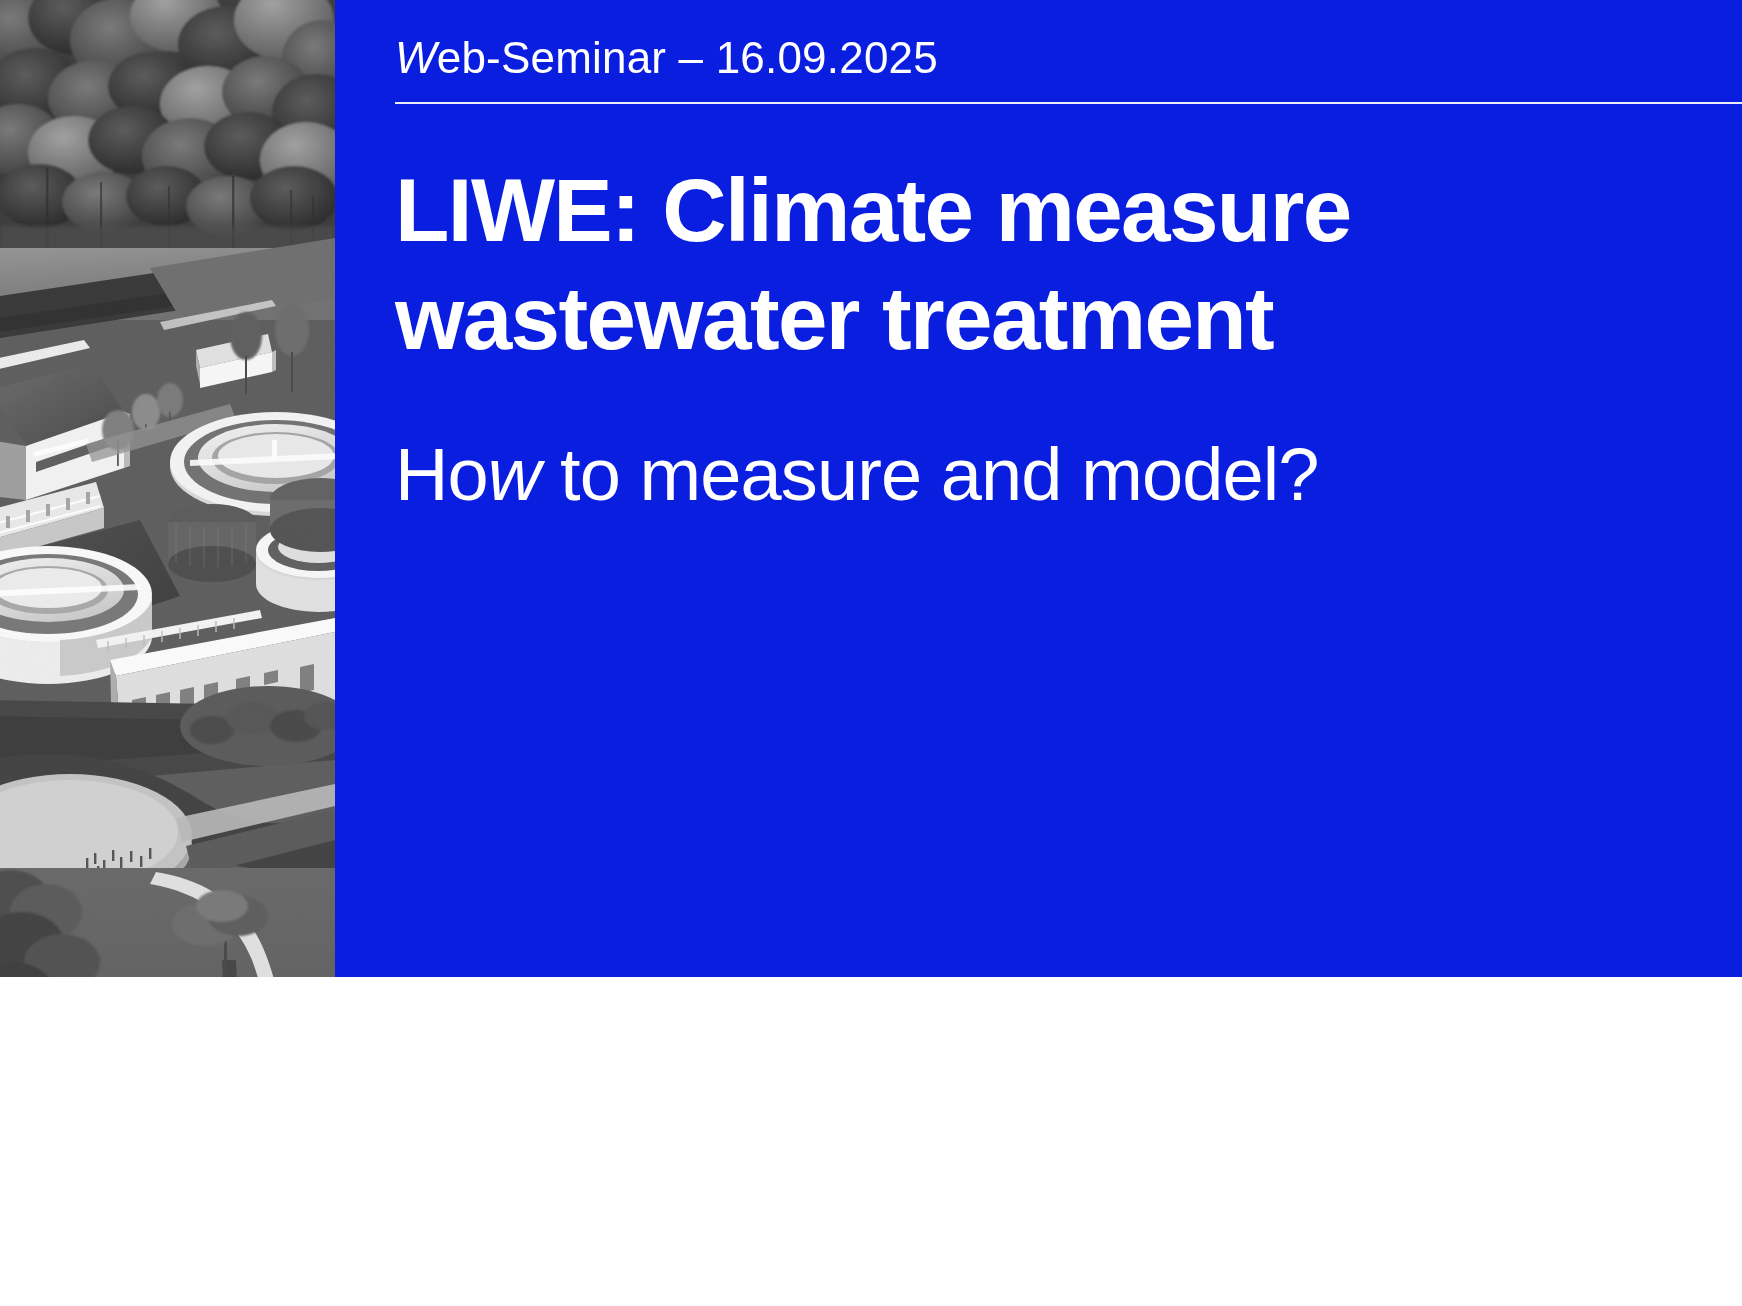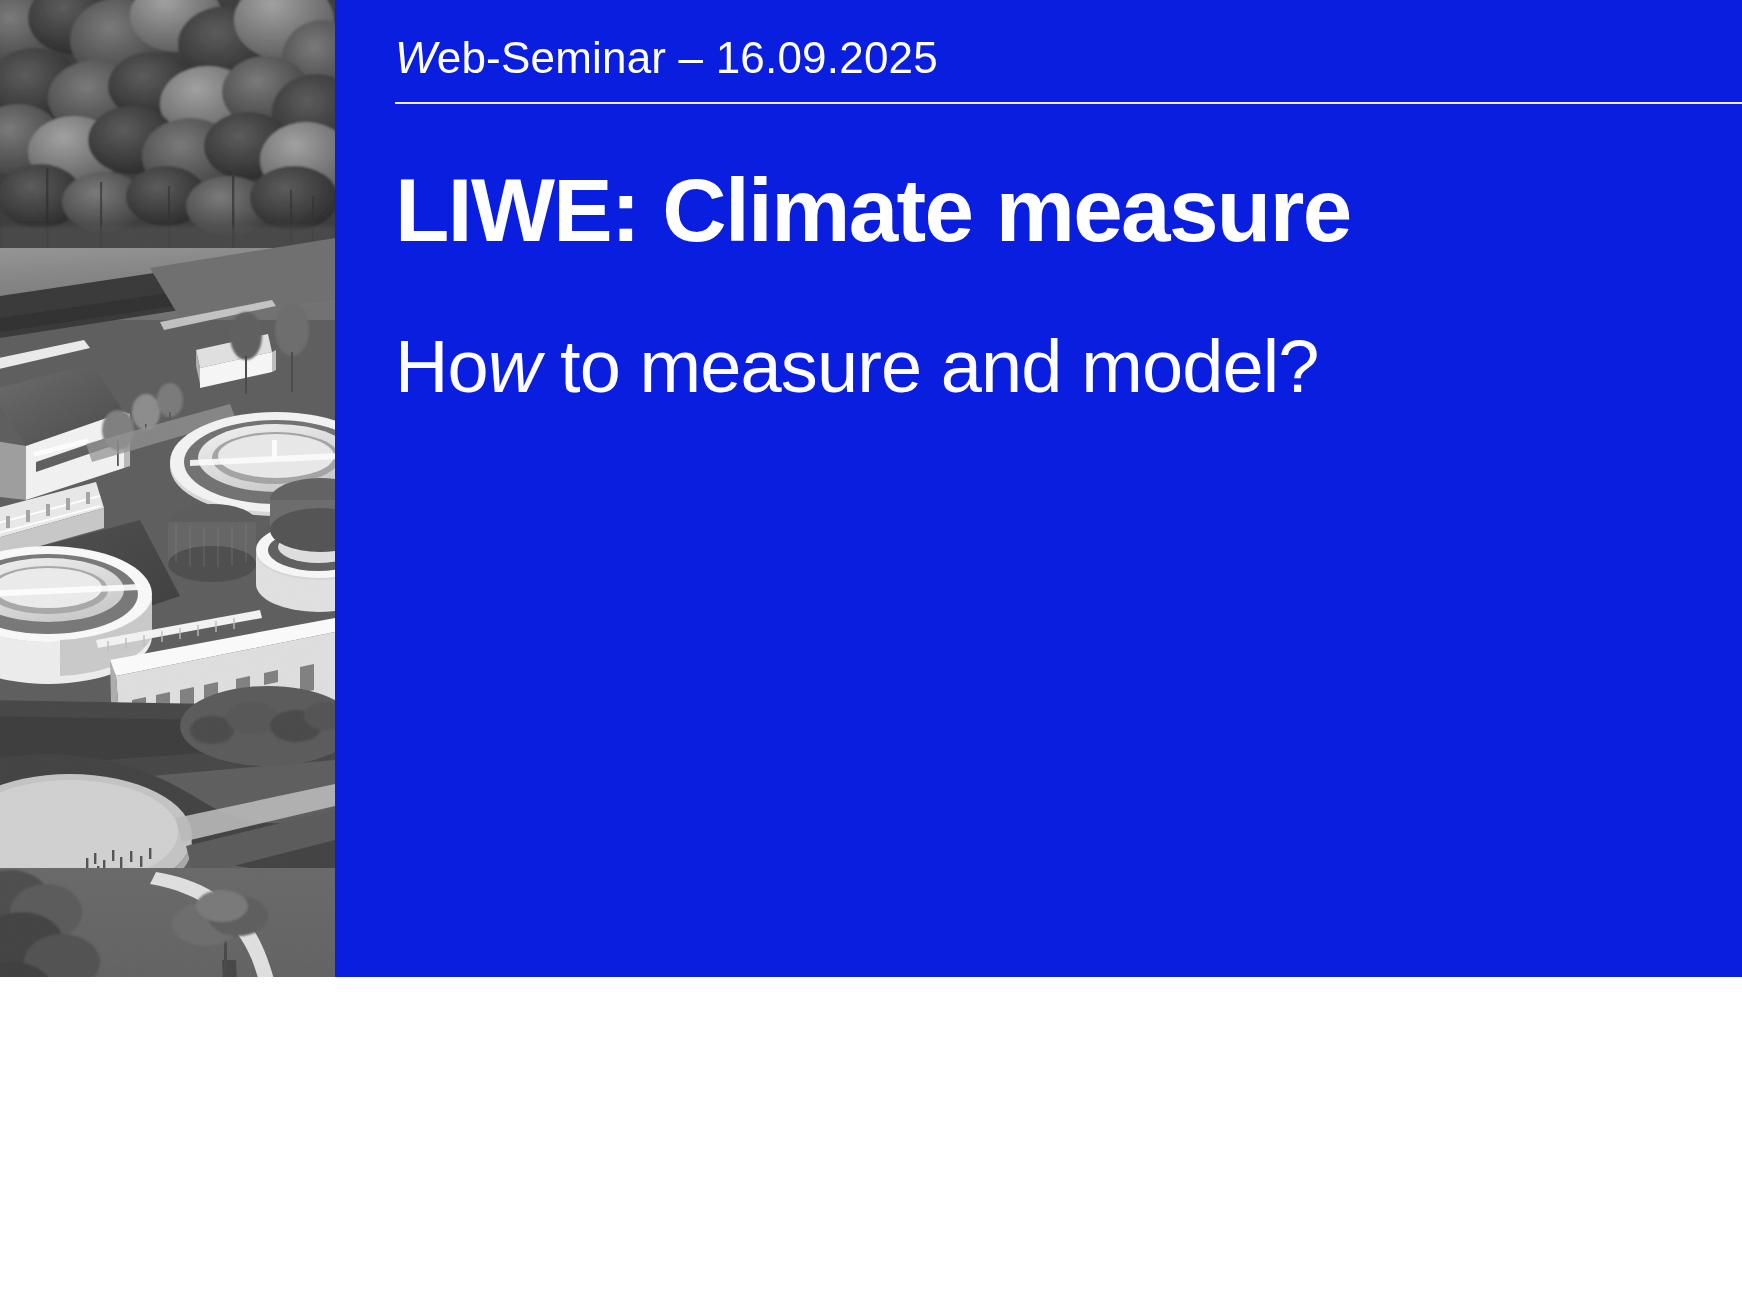--- a/index.html
+++ b/index.html
@@ -432,20 +432,21 @@
   <div class="blue-panel">
     <div class="content">
 
       <div class="eyebrow-block">
         <div class="eyebrow"><span class="it">W</span><span>eb-Seminar – 16.09.2025</span></div>
         <div class="rule"></div>
       </div>
 
       <h1 class="title">
         <span class="title-line">LIWE: Climate measure</span>
+        <span class="title-line">wastewater treatment</span>
       </h1>
 
       <div class="subtitle"><span>Ho</span><span class="it">w</span><span> to measure and model?</span></div>
 
     </div>
   </div>
 
 </div>
 
 </body></html>

